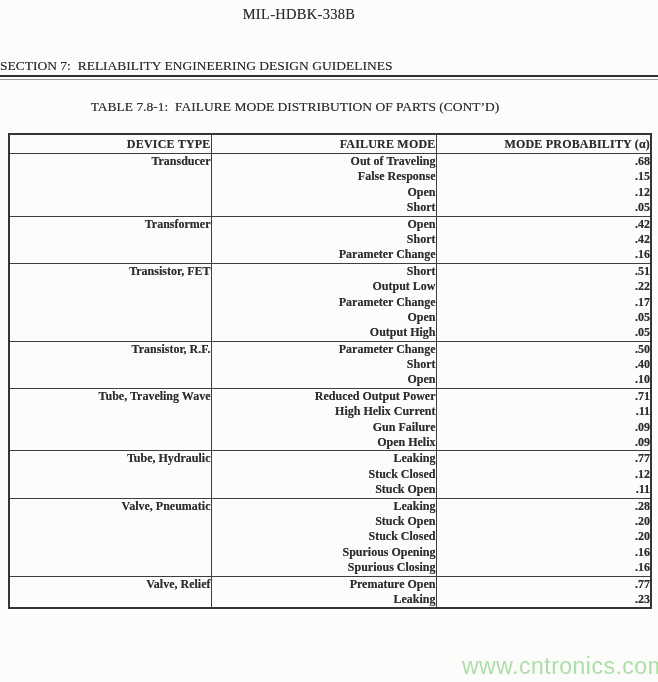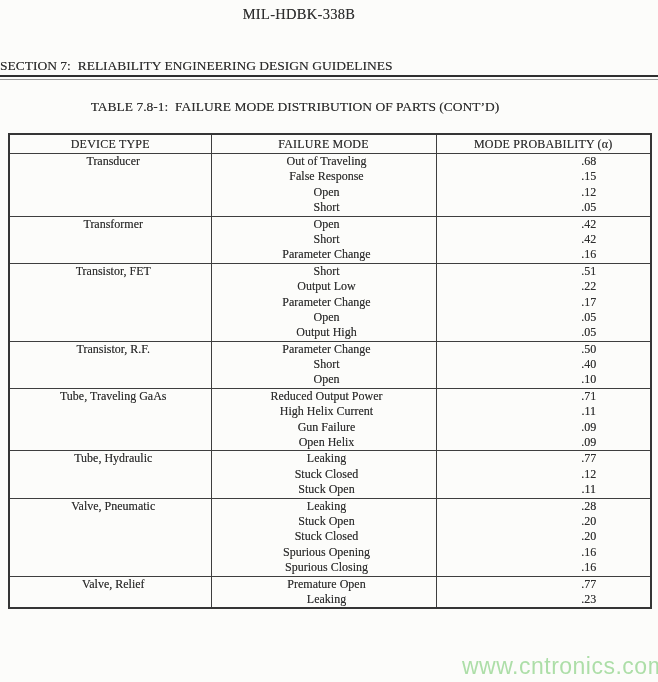--- a/index.html
+++ b/index.html
@@ -62,22 +62,22 @@
     border-collapse: collapse;
     table-layout: fixed;
     font-size: 12px;
     background: transparent;
   }
   .failure-table th,
   .failure-table td {
     border: 1px solid #3e3e3e;
     padding: 0;
     vertical-align: top;
-    font-weight: normal;
-    text-align: center;
+    font-weight: bold;
+    text-align: right;
   }
   .failure-table {
     border: 2px solid #353535;
   }
   .failure-table th {
     height: 18px;
     line-height: 18px;
     font-size: 12px;
     letter-spacing: 0.2px;
   }
@@ -191,21 +191,21 @@
           <div class="cell-line">Open</div>
         </td>
         <td class="col-alpha">
           <div class="cell-line">.50</div>
           <div class="cell-line">.40</div>
           <div class="cell-line">.10</div>
         </td>
       </tr>
       <tr>
         <td class="col-device">
-          <div class="cell-line">Tube, Traveling GaAs</div>
+          <div class="cell-line">Tube, Traveling Wave</div>
         </td>
         <td class="col-mode">
           <div class="cell-line">Reduced Output Power</div>
           <div class="cell-line">High Helix Current</div>
           <div class="cell-line">Gun Failure</div>
           <div class="cell-line">Open Helix</div>
         </td>
         <td class="col-alpha">
           <div class="cell-line">.71</div>
           <div class="cell-line">.11</div>

